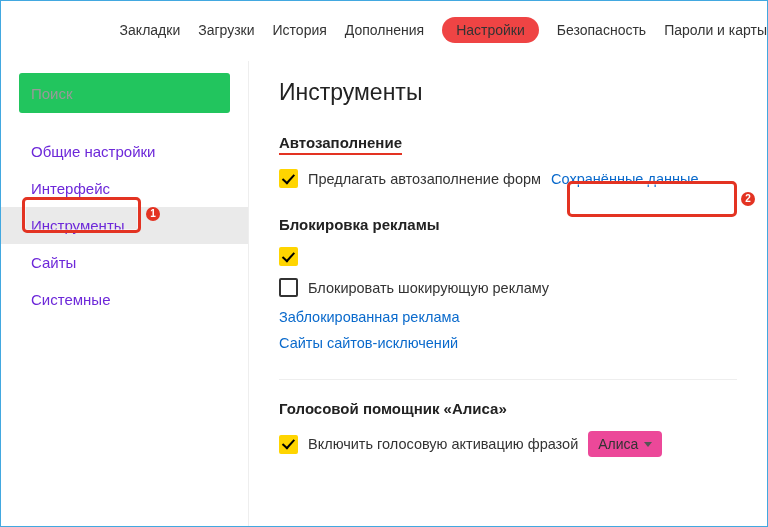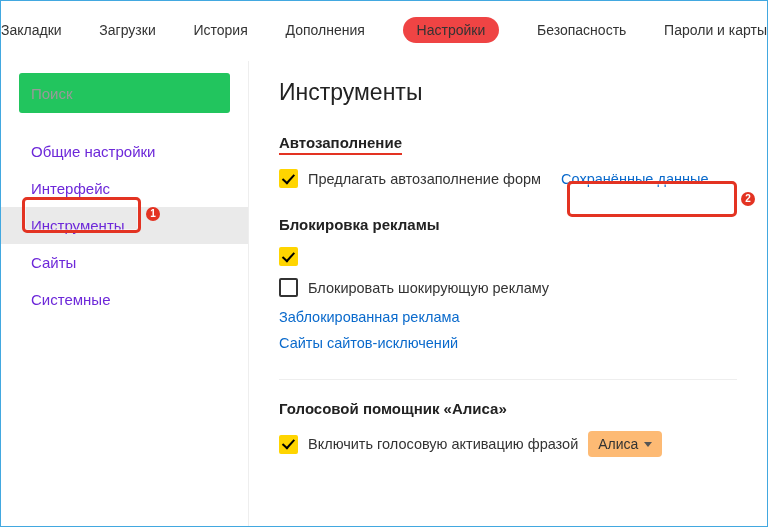--- a/index.html
+++ b/index.html
@@ -11,21 +11,21 @@
     width: 768px;
     height: 527px;
     overflow: hidden;
     border: 1px solid #42a8e0;
     position: relative;
   }
   .topnav {
     display: flex;
     gap: 18px;
     padding: 16px 0 18px 0;
-    justify-content: space-between;
+    justify-content: flex-end;
     align-items: center;
     font-size: 14px;
     color: #333;
   }
   .topnav .nav-item {
     cursor: pointer;
   }
   .topnav .nav-item.active {
     background: #ef4444;
     border-radius: 14px;
@@ -129,21 +129,21 @@
     font-size: 14.5px;
     display: inline-block;
   }
   .link-row { margin-bottom: 10px; }
   .divider {
     border: none;
     border-top: 1px solid #eee;
     margin: 6px 0 20px 0;
   }
   .select-pill {
-    background: #fdba74;
+    background: #ec4899;
     border-radius: 4px;
     padding: 5px 10px;
     display: inline-flex;
     align-items: center;
     gap: 6px;
     cursor: pointer;
     font-size: 14px;
   }
   .chev-down {
     width: 0;height:0;
@@ -207,21 +207,21 @@
   <div class="main">
     <h1 class="page-title">Инструменты</h1>
 
     <div class="section">
       <div class="section-title">
         <span class="underline-red">Автозаполнение</span>
       </div>
       <div class="row">
         <span class="checkbox checked"></span>
         <span>Предлагать автозаполнение форм</span>
-        <span class="link" style="margin-left:10px">Сохранённые данные</span>
+        <span class="link" style="margin-left:0">Сохранённые данные</span>
       </div>
     </div>
 
     <div class="section">
       <div class="section-title">Блокировка рекламы</div>
       <div class="row">
         <span class="checkbox checked"></span>
       </div>
       <div class="row">
         <span class="checkbox"></span>

